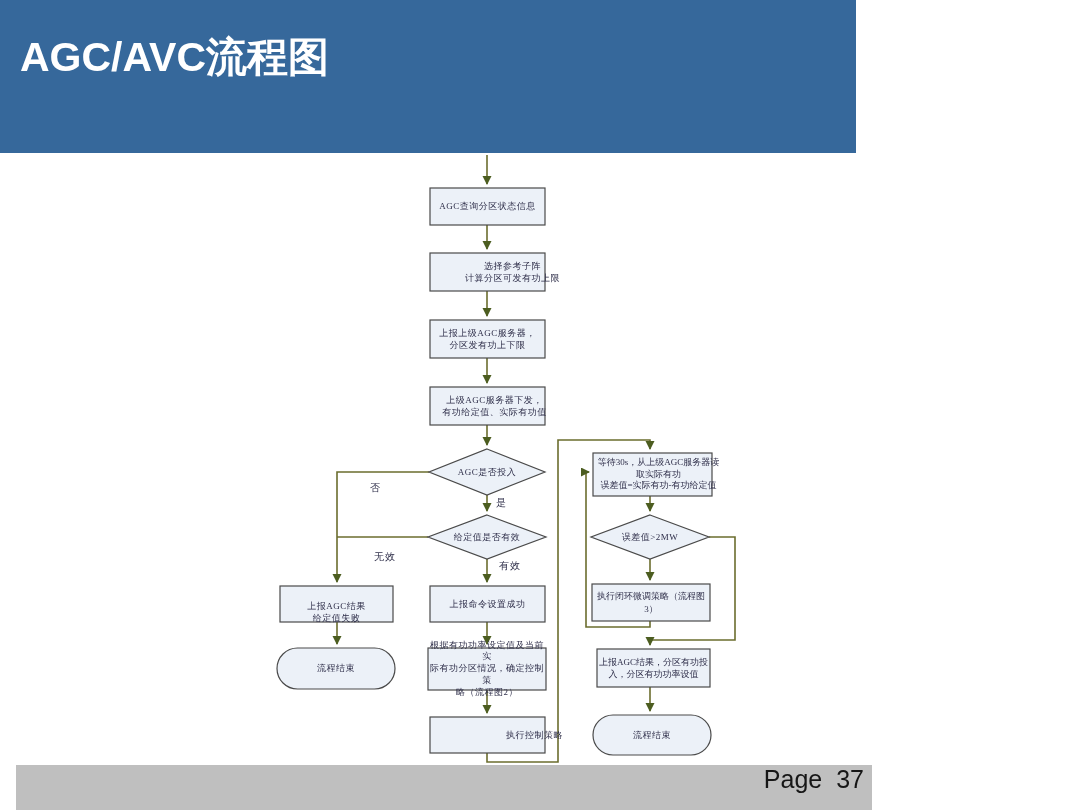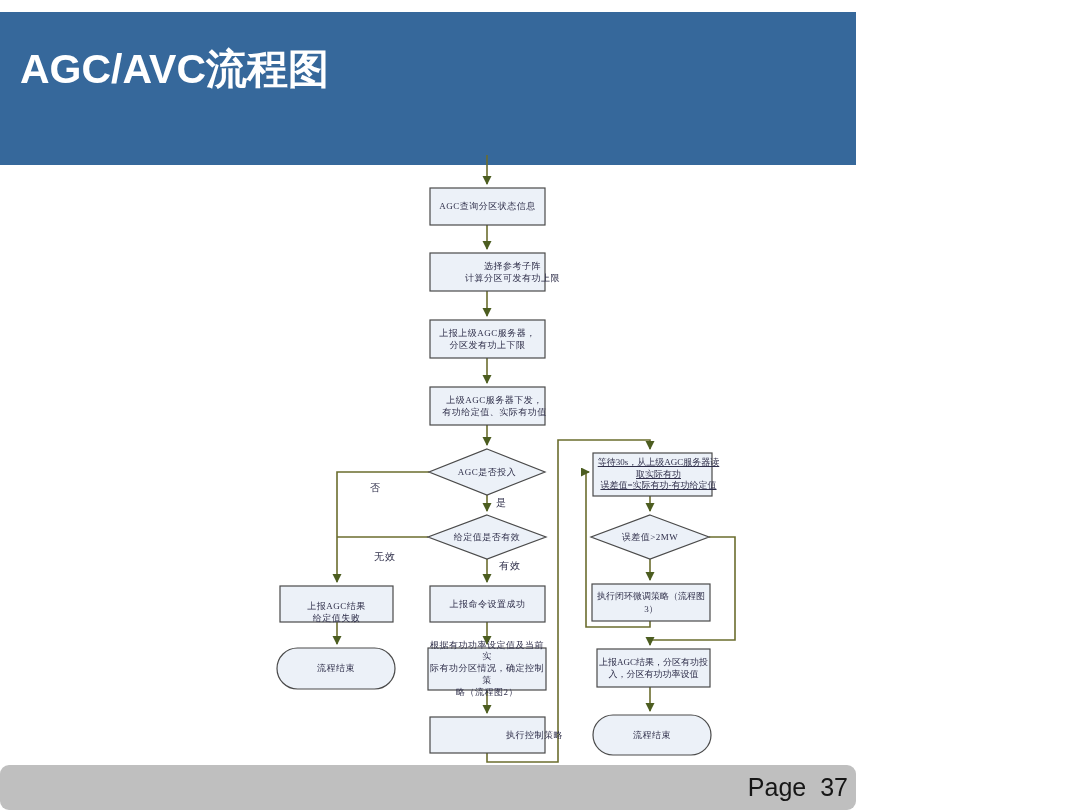--- a/index.html
+++ b/index.html
@@ -1,24 +1,24 @@
 <!DOCTYPE html>
 <html><head>
 <meta charset="utf-8">
 <style>
   html,body{margin:0;padding:0;background:#ffffff;}
   .canvas{position:relative;width:1080px;height:810px;background:#ffffff;overflow:hidden;
           font-family:"Liberation Serif", serif;}
-  .header{position:absolute;left:0;top:12px;width:856px;height:153px;background:#36689B;text-align:center;}
+  .header{position:absolute;left:0;top:0;width:856px;height:153px;background:#36689B;text-align:center;}
   .title{position:absolute;left:20px;top:30px;font-family:"Liberation Sans",sans-serif;
          font-weight:bold;font-size:41px;color:#ffffff;white-space:nowrap;}
-  .footer{position:absolute;left:0;top:765px;width:856px;height:45px;background:#BFBFBF;
-          display:flex;align-items:center;justify-content:flex-end;box-sizing:border-box;
+  .footer{position:absolute;left:16px;top:765px;width:856px;height:45px;background:#BFBFBF;
+          display:flex;justify-content:flex-end;box-sizing:border-box;
           padding-right:8px;gap:14px;font-family:"Liberation Sans",sans-serif;
-          font-size:25px;color:#161616;border-radius:9px;}
+          font-size:25px;color:#161616;}
   svg.flow{position:absolute;left:0;top:0;width:1080px;height:810px;pointer-events:none;}
   .shape{fill:#ECF1F8;stroke:#4A4A4A;stroke-width:1.2;}
   .edge{fill:none;stroke:#6B6D2E;stroke-width:1.6;}
   .node{position:absolute;display:flex;flex-direction:column;align-items:center;
         justify-content:center;text-align:center;font-size:9px;line-height:1.35;
         letter-spacing:0.5px;color:#2F2F4A;}
   .edge-label{position:absolute;font-size:10px;color:#2F2F4A;letter-spacing:1px;}
 </style>
 </head>
 <body>
@@ -105,21 +105,21 @@
     <span>上报命令设置成功</span>
   </div>
   <div class="node" style="left:428px;top:648px;width:118px;height:42px;line-height:1.3;">
     <span>根据有功功率设定值及当前实</span>
     <span>际有功分区情况，确定控制策</span>
     <span>略（流程图2）</span>
   </div>
   <div class="node" style="left:430px;top:717px;width:115px;height:36px;padding-left:47px;">
     <span>执行控制策略</span>
   </div>
-  <div class="node" style="left:593px;top:453px;width:131px;height:43px;line-height:1.3;letter-spacing:0;text-decoration:underline;">
+  <div class="node" style="left:593px;top:453px;width:131px;height:43px;line-height:1.3;letter-spacing:0;">
     <span>等待30s，从上级AGC服务器读</span>
     <span>取实际有功</span>
     <span>误差值=实际有功-有功给定值</span>
   </div>
   <div class="node" style="left:591px;top:515px;width:118px;height:44px;">
     <span>误差值&gt;2MW</span>
   </div>
   <div class="node" style="left:592px;top:584px;width:118px;height:37px;letter-spacing:0;">
     <span>执行闭环微调策略（流程图3）</span>
   </div>

